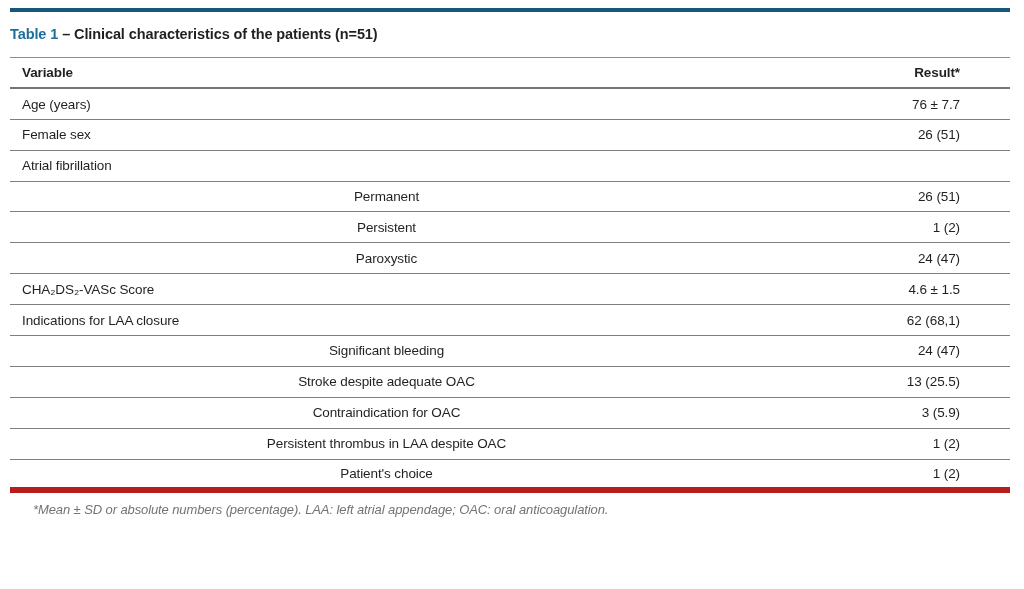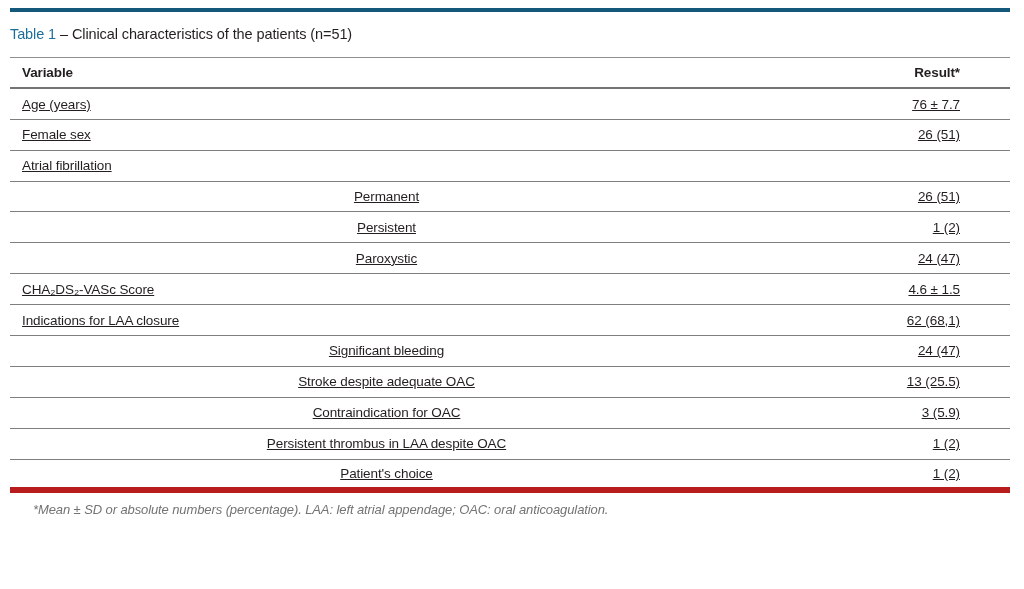--- a/index.html
+++ b/index.html
@@ -17,21 +17,21 @@
   }
   .top-bar {
     height: 4px;
     background: #14587c;
     width: 100%;
   }
   .table-title {
     margin-top: 13px;
     margin-bottom: 14px;
     font-size: 14.5px;
-    font-weight: normal;
+    font-weight: bold;
     letter-spacing: -0.1px;
     line-height: 18px;
   }
   .table-title .accent { color: #1c6e99; }
   .table-title .rest { color: #231f20; }
   table.clinical {
     width: 100%;
     border-collapse: collapse;
     table-layout: fixed;
     border-top: 1.5px solid #8e8e8e;
@@ -45,21 +45,21 @@
     letter-spacing: -0.1px;
     height: 30.9px;
     vertical-align: middle;
     white-space: nowrap;
     overflow: hidden;
   }
   thead th {
     font-weight: bold;
     border-bottom: 2.5px solid #747474;
   }
-  tbody tr td { border-top: 1.5px solid #7f7f7f; text-decoration: underline; }
+  tbody tr td { border-top: 1.5px solid #7f7f7f; }
   tbody tr:first-child td { border-top: none; }
   .cell-variable { text-align: left; padding-left: 12px; }
   tr.indent .cell-variable { padding-left: 33px; text-align: center; }
   .cell-result { text-align: right; padding-right: 50px; }
   .footnote {
     margin-top: 9px;
     padding-left: 23px;
     font-size: 13px;
     font-style: italic;
     letter-spacing: -0.1px;

